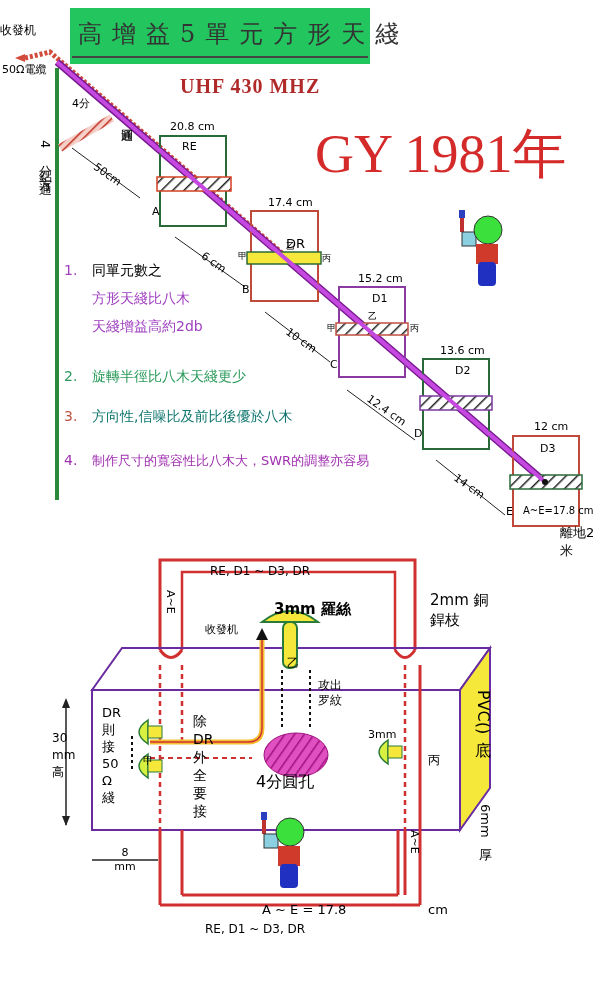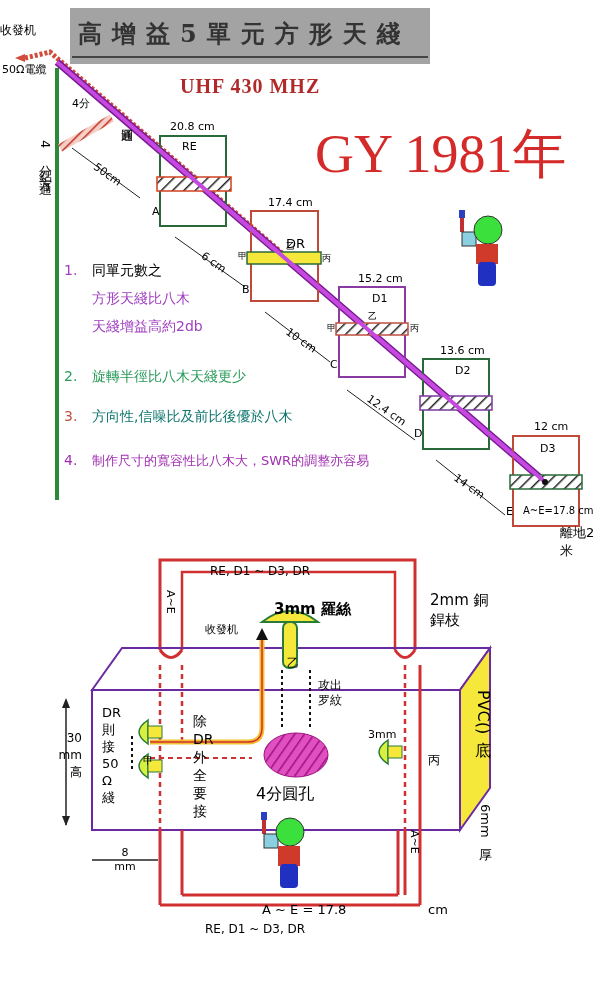--- a/index.html
+++ b/index.html
@@ -1,18 +1,18 @@
 <!DOCTYPE html>
 <html><head>
 <meta charset="utf-8">
 <style>
   html,body{margin:0;padding:0;background:#fff;}
   body{width:600px;height:999px;position:relative;overflow:hidden;font-family:"DejaVu Sans",sans-serif;}
   .abs{position:absolute;}
-  #title-banner{position:absolute;left:70px;top:8px;width:360px;height:56px;background:#a3a3a3;font-weight:bold;}
+  #title-banner{position:absolute;left:70px;top:8px;width:300px;height:56px;background:#22c55e;}
   #title-text{position:absolute;left:8px;top:10px;font-size:24px;letter-spacing:10px;color:#333;font-family:"DejaVu Serif",serif;white-space:nowrap;}
   #title-line{position:absolute;left:2px;right:2px;top:48px;height:2px;background:#444;}
   #uhf{position:absolute;left:180px;top:75px;font-family:"Liberation Serif",serif;font-weight:bold;font-size:20px;color:#b02a2a;letter-spacing:1px;}
   #gy{position:absolute;left:315px;top:118px;font-family:"Liberation Serif",serif;font-size:54px;color:#d42a2a;white-space:nowrap;}
   .note{position:absolute;font-size:14px;white-space:nowrap;}
 </style>
 </head>
 <body>
 
 <div id="title-banner">
@@ -213,21 +213,21 @@
 <div class="abs" style="left:164px;top:590px;font-size:11px;writing-mode:vertical-rl;">A~E</div>
 <div class="abs" style="left:408px;top:830px;font-size:11px;writing-mode:vertical-rl;">A~E</div>
 <div class="abs" style="left:430px;top:590px;font-size:15px;width:70px;line-height:20px;">2mm 銅銲枝</div>
 <div class="abs" style="left:258px;top:600px;font-size:15px;font-weight:bold;margin-left:16px;">3mm 羅絲</div>
 <div class="abs" style="left:205px;top:622px;font-size:11px;">收發机</div>
 <div class="abs" style="left:287px;top:655px;font-size:12px;">乙</div>
 <div class="abs" style="left:318px;top:678px;font-size:12px;width:30px;line-height:15px;">攻出罗紋</div>
 <div class="abs" style="left:102px;top:704px;font-size:13px;width:24px;line-height:17px;word-break:break-all;">DR 則接 50Ω 綫</div>
 <div class="abs" style="left:143px;top:754px;font-size:10px;">甲</div>
 <div class="abs" style="left:193px;top:712px;font-size:14px;width:24px;line-height:18px;word-break:break-all;">除DR外全要接</div>
-<div class="abs" style="left:256px;top:772px;font-size:16px;margin-top:12px;">4分圓孔</div>
+<div class="abs" style="left:256px;top:772px;font-size:16px;">4分圓孔</div>
 <div class="abs" style="left:368px;top:728px;font-size:11px;">3mm</div>
 <div class="abs" style="left:428px;top:752px;font-size:12px;">丙</div>
 <div class="abs" style="left:472px;top:690px;font-size:16px;writing-mode:vertical-rl;">PVC(底)</div>
 <div class="abs" style="left:476px;top:804px;font-size:13px;writing-mode:vertical-rl;">6mm厚</div>
-<div class="abs" style="left:52px;top:730px;font-size:12px;width:30px;line-height:17px;text-align:right;">30 mm高</div>
+<div class="abs" style="left:52px;top:730px;font-size:12px;width:30px;line-height:17px;text-align:left;">30 mm高</div>
 <div class="abs" style="left:110px;top:846px;font-size:11px;width:30px;line-height:14px;text-align:center;">8 mm</div>
 <div class="abs" style="left:262px;top:902px;font-size:13px;">A ~ E = 17.8</div>
 <div class="abs" style="left:428px;top:902px;font-size:13px;">cm</div>
 
 </body></html>

